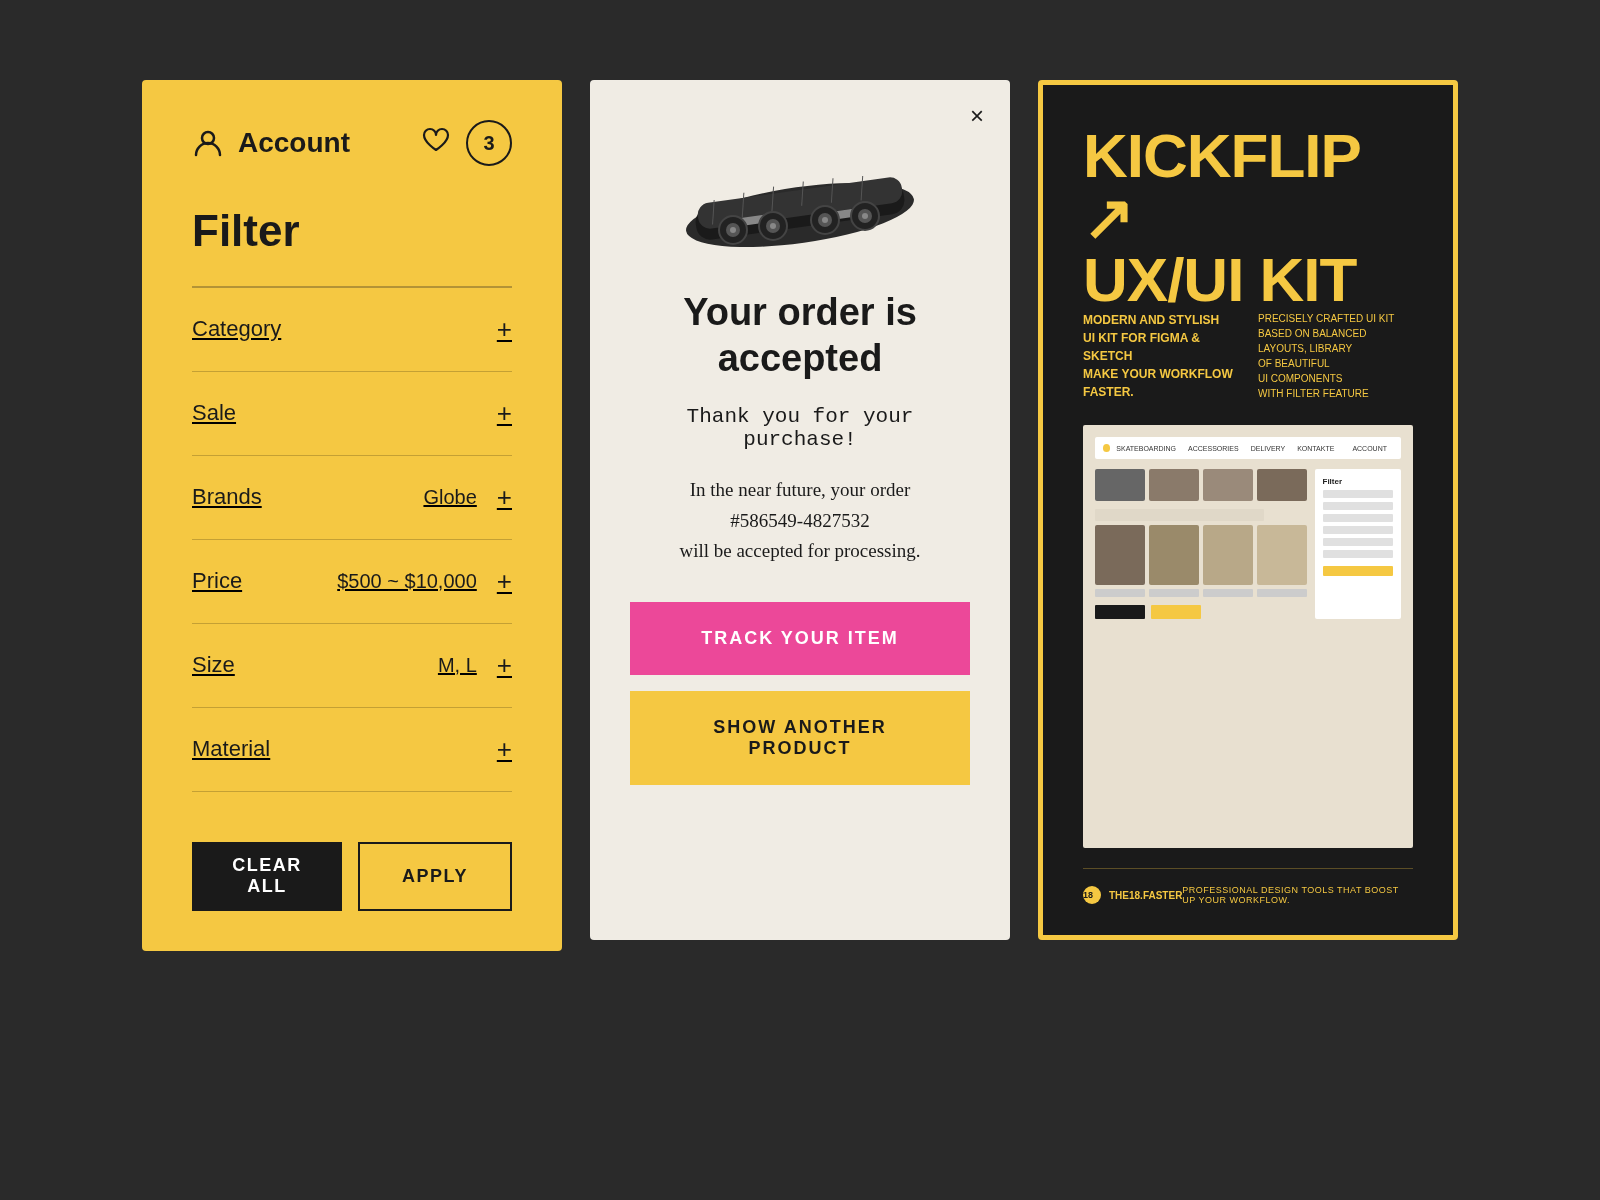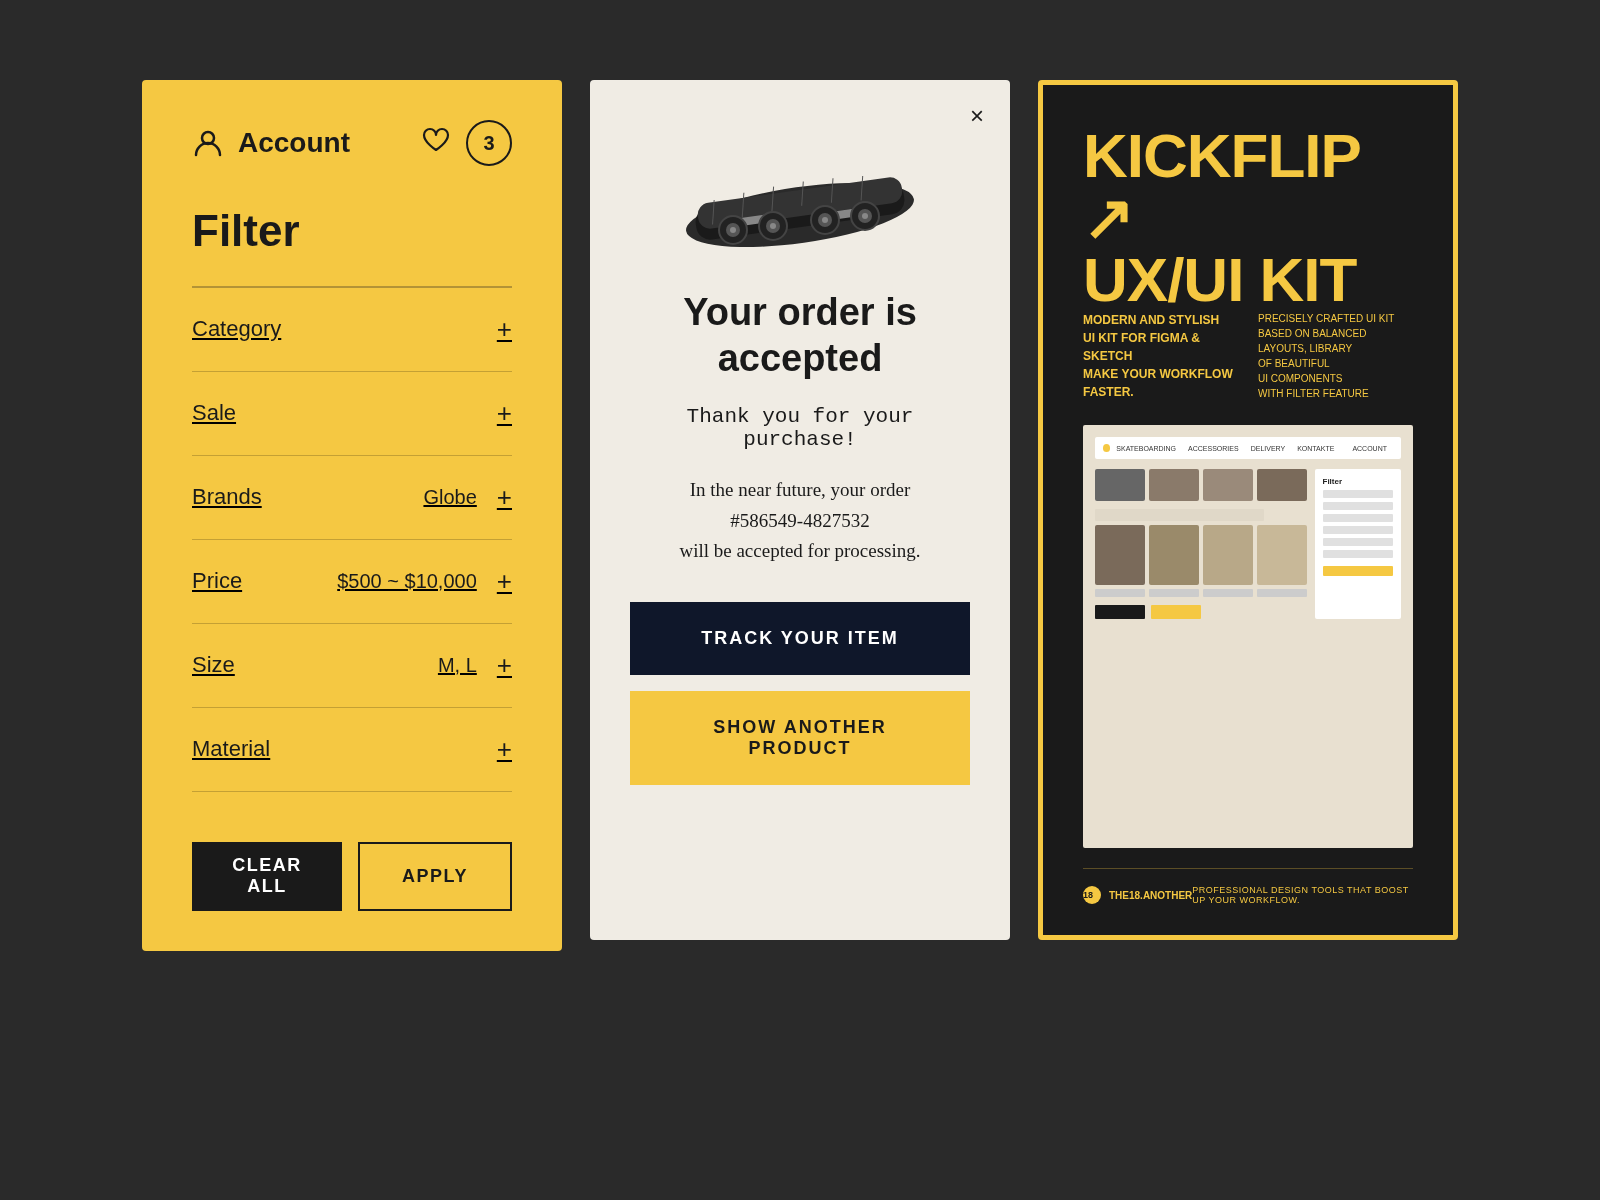--- a/index.html
+++ b/index.html
@@ -214,21 +214,21 @@
     .order-desc {
       font-size: 19px;
       color: #1a1a1a;
       text-align: center;
       line-height: 1.6;
       margin-bottom: 36px;
       font-family: 'Georgia', serif;
     }
 
     .btn-track {
-      background-color: #0f172a;
+      background-color: #ec4899;
       color: #fff;
       border: none;
       padding: 26px 40px;
       font-size: 18px;
       font-weight: 800;
       letter-spacing: 2px;
       cursor: pointer;
       width: 100%;
       text-transform: uppercase;
       margin-bottom: 16px;
@@ -624,19 +624,19 @@
           <div style="height:10px; background:#f5c842; margin-top:8px; border-radius:1px;"></div>
         </div>
       </div>
     </div>
 
     <div class="kit-footer">
       <div style="display:flex; align-items:center; gap:8px;">
         <div style="width:18px; height:18px; background:#f5c842; border-radius:50%; display:flex; align-items:center; ">
           <span style="font-size:9px; color:#1a1a1a; font-weight:900;">18</span>
         </div>
-        <span class="kit-footer-logo">THE18.ANOTHER</span>
+        <span class="kit-footer-logo">THE18.FASTER</span>
       </div>
       <span class="kit-footer-tagline">PROFESSIONAL DESIGN TOOLS THAT BOOST UP YOUR WORKFLOW.</span>
     </div>
   </div>
 
 </div>
 
 </body></html>

